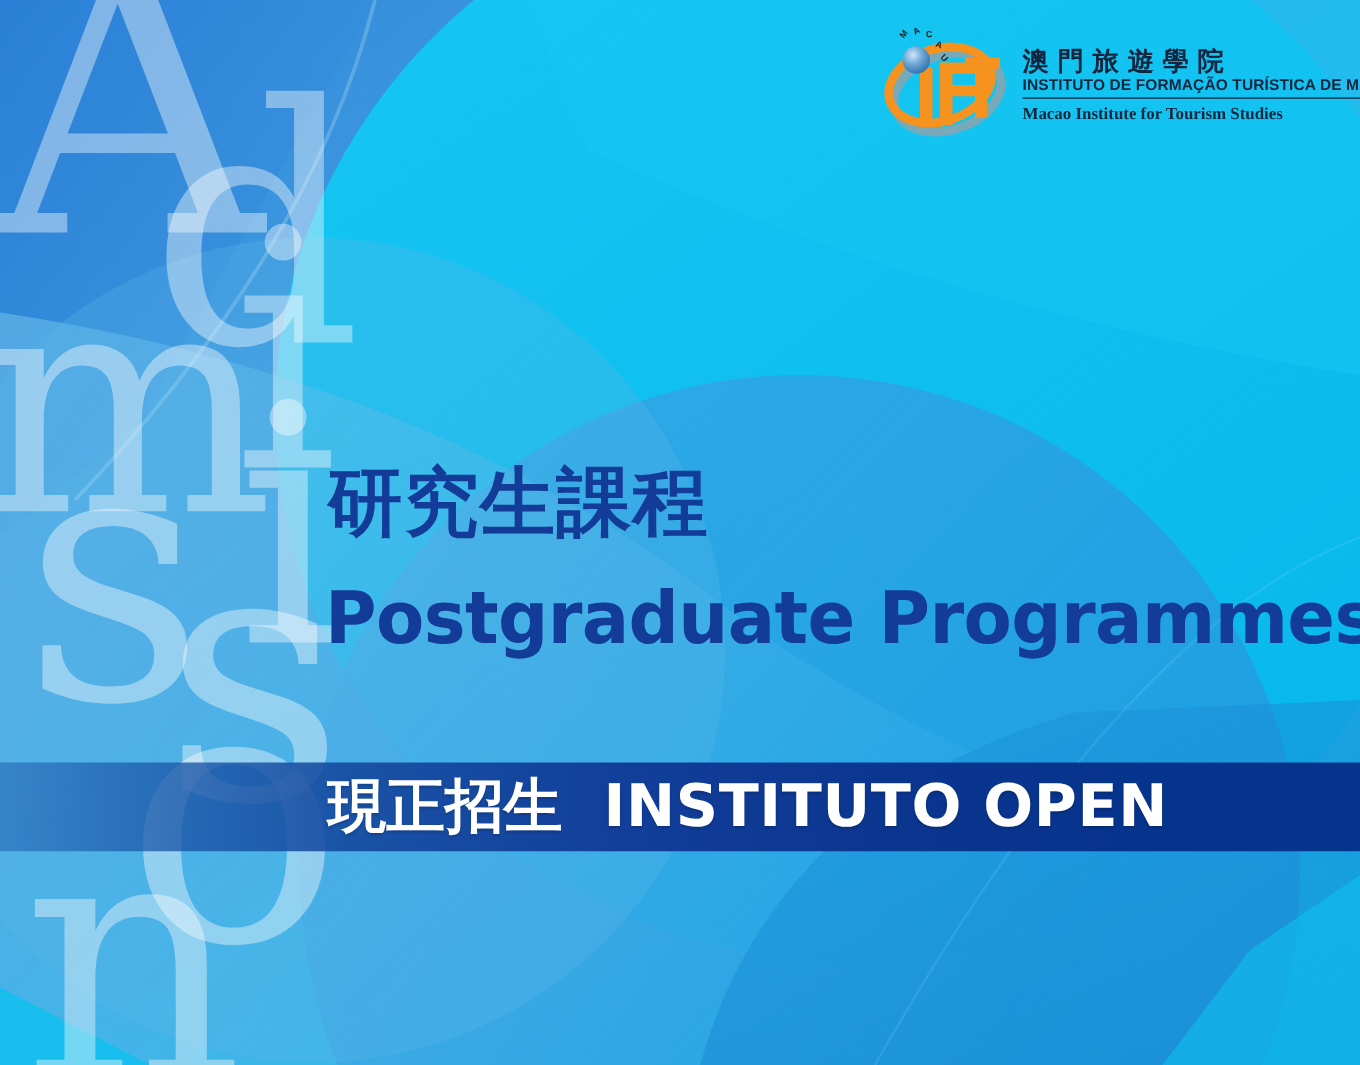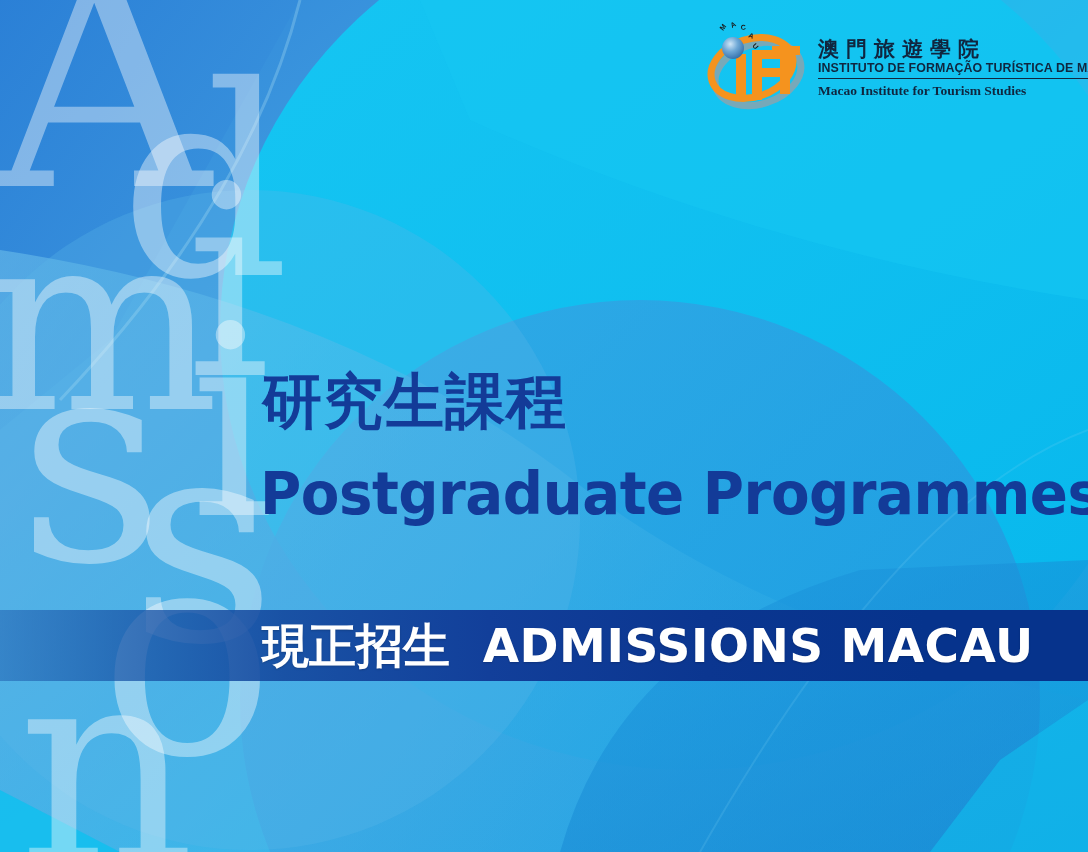--- a/index.html
+++ b/index.html
@@ -257,16 +257,16 @@
     </span>
   </div>
 
 
   <div class="title-cn">研究生課程</div>
 
   <div class="title-en">Postgraduate Programmes</div>
 
   <div class="admissions-bar"></div>
   <div class="admissions-text">
-    <span>現正招生</span><span>&nbsp;&nbsp;</span><span class="en">ADMISSIONS MACAU</span>
+    <span>現正招生</span><span>&nbsp;&nbsp;</span><span class="en">INSTITUTO OPEN</span>
   </div>
 
 </div>
 
 </body></html>

